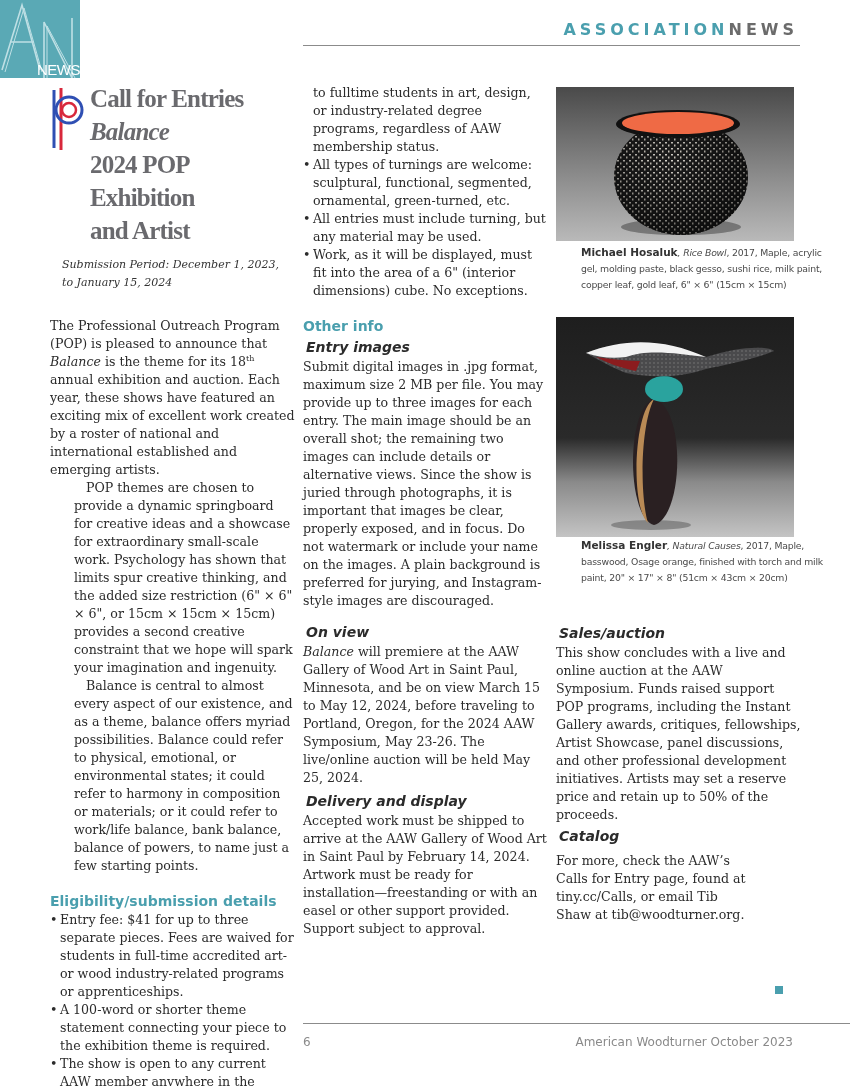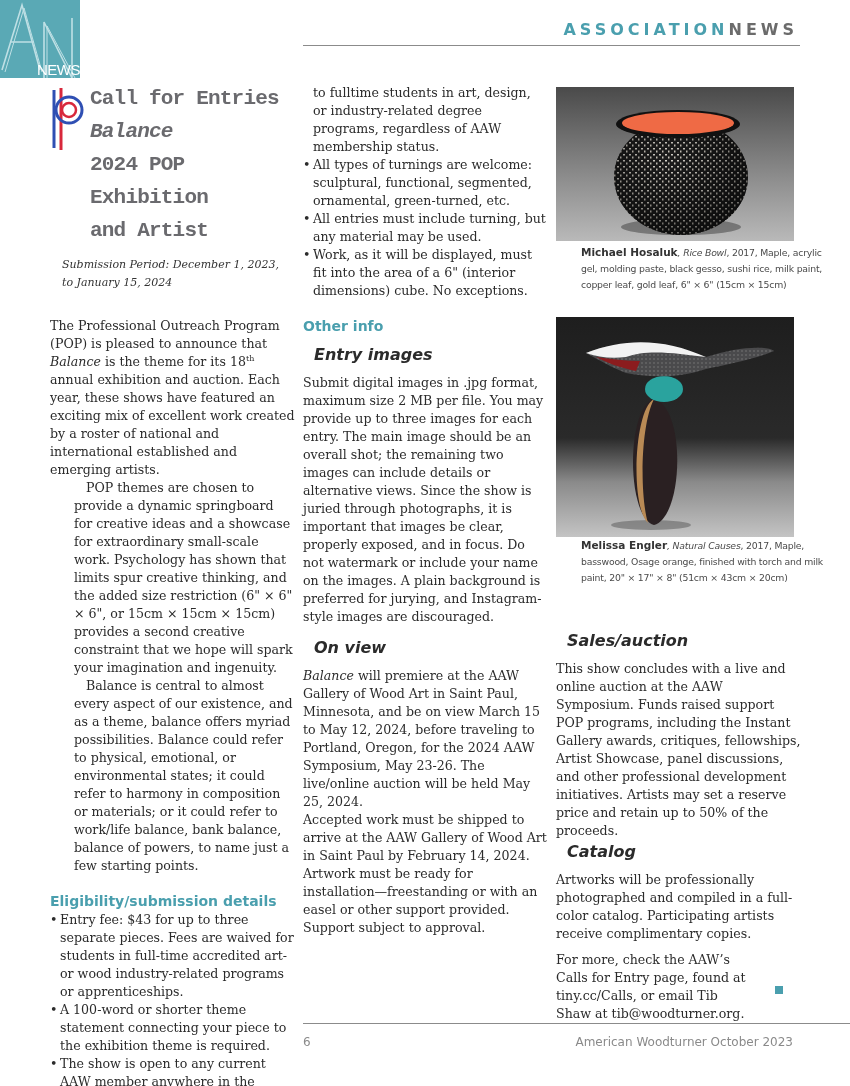--- a/index.html
+++ b/index.html
@@ -11,31 +11,31 @@
   #badge svg { position:absolute; left:0; top:0; }
   #badge .news { position:absolute; right:0; bottom:0; font-family:"Liberation Sans", sans-serif; font-size:15px; color:#ffffff; letter-spacing:-0.5px; }
   
   #header-title { right:52px; top:20px; font-family:"DejaVu Sans", sans-serif; font-size:16px; letter-spacing:4px; }
   #header-title .a { color:#4a9fae; font-weight:bold; }
   #header-title .n { color:#6b6b6b; font-weight:bold; }
   #header-rule { left:303px; top:45px; width:497px; height:1px; background:#8b8b8b; }
   
   #pop-logo { left:50px; top:86px; }
   
-  #title { left:90px; top:82px; font-family:Liberation Mono, monospace; font-weight:bold; font-size:21px; line-height:33px; color:#6a6a6e; letter-spacing:-0.8px; }
+  #title { left:90px; top:82px; font-family:Liberation Serif, serif; font-weight:bold; font-size:25px; line-height:33px; color:#6a6a6e; letter-spacing:-0.8px; }
   #title .it { font-style:italic; }
   #subtitle { left:62px; top:256px; font-family:"DejaVu Serif", serif; font-style:italic; font-size:11px; line-height:18px; color:#333; }
   .col { font-size:12.6px; line-height:18px; }
   #col1 { left:50px; top:317px; width:245px; }
   #col2 { left:303px; top:84px; width:245px; }
   #col3 { left:556px; top:622px; width:245px; }
   p { margin:0; }
   .indent { text-indent:12px;margin-left:24px; }
   h3.sec { margin:0; font-family:"DejaVu Sans", sans-serif; font-weight:bold; color:#4a9fae; font-size:14px; line-height:20px; }
-  h4.sub { margin:11px; font-family:"DejaVu Sans", sans-serif; font-weight:bold; font-style:italic; color:#2b2b2b; font-size:16px; line-height:16px; }
+  h4.sub { margin:3px; font-family:"DejaVu Sans", sans-serif; font-weight:bold; font-style:italic; color:#2b2b2b; font-size:14px; line-height:16px; }
   ul.bul { list-style:none; margin:0; padding:0; }
   ul.bul li { position:relative; padding-left:10px; }
   ul.bul li::before { content:"•"; position:absolute; left:0; top:0; }
   sup { font-size:8px; line-height:0; }
   
   .photo { position:absolute; overflow:hidden; }
   #photo1 { left:556px; top:87px; width:238px; height:154px; background:linear-gradient(180deg,#4a4a4a 0%,#8e8e8e 60%,#b9b9b9 100%); }
   #photo2 { left:556px; top:317px; width:238px; height:220px; background:linear-gradient(180deg,#1e1e1e 0%,#2a2a2a 55%,#8a8a8a 75%,#c4c4c4 100%); }
   .caption { position:absolute; font-family:"DejaVu Sans", sans-serif; font-size:9.3px; line-height:16px; color:#4a4a4a; width:245px; letter-spacing:-0.2px;margin-left:25px; }
   .caption b { color:#333; font-size:10.5px; letter-spacing:0; }
@@ -82,38 +82,39 @@
   <div>Submission Period: December 1, 2023,</div>
   <div>to January 15, 2024</div>
 </div>
 
 <div id="col1" class="abs col">
   <p><span>The Professional Outreach Program (POP) is pleased to announce that </span><i>Balance</i><span> is the theme for its 18</span><sup>th</sup><span> annual exhibition and auction. Each year, these shows have featured an exciting mix of excellent work created by a roster of national and international established and emerging artists.</span></p>
   <p class="indent">POP themes are chosen to provide a dynamic springboard for creative ideas and a showcase for extraordinary small-scale work. Psychology has shown that limits spur creative thinking, and the added size restriction (6" × 6" × 6", or 15cm × 15cm × 15cm) provides a second creative constraint that we hope will spark your imagination and ingenuity.</p>
   <p class="indent">Balance is central to almost every aspect of our existence, and as a theme, balance offers myriad possibilities. Balance could refer to physical, emotional, or environmental states; it could refer to harmony in composition or materials; or it could refer to work/life balance, bank balance, balance of powers, to name just a few starting points.</p>
   <h3 class="sec" style="margin-top:16px;">Eligibility/submission details</h3>
   <ul class="bul">
-    <li>Entry fee: $43 for up to three separate pieces. Fees are waived for students in full-time accredited art- or wood industry-related programs or apprenticeships.</li>
+    <li>Entry fee: $41 for up to three separate pieces. Fees are waived for students in full-time accredited art- or wood industry-related programs or apprenticeships.</li>
     <li>A 100-word or shorter theme statement connecting your piece to the exhibition theme is required.</li>
     <li>The show is open to any current AAW member anywhere in the world, and</li>
   </ul>
 </div>
 
 <div id="col2" class="abs col">
   <ul class="bul">
     <li class="cont" style="padding-left: 10px; --nb: 1;">to fulltime students in art, design, or industry-related degree programs, regardless of AAW membership status.</li>
     <li>All types of turnings are welcome: sculptural, functional, segmented, ornamental, green-turned, etc.</li>
     <li>All entries must include turning, but any material may be used.</li>
     <li>Work, as it will be displayed, must fit into the area of a 6" (interior dimensions) cube. No exceptions.</li>
   </ul>
   <h3 class="sec" style="margin-top:16px;">Other info</h3>
   <h4 class="sub">Entry images</h4>
   <p>Submit digital images in .jpg format, maximum size 2 MB per file. You may provide up to three images for each entry. The main image should be an overall shot; the remaining two images can include details or alternative views. Since the show is juried through photographs, it is important that images be clear, properly exposed, and in focus. Do not watermark or include your name on the images. A plain background is preferred for jurying, and Instagram-style images are discouraged.</p>
   <h4 class="sub" style="margin-top:14px;">On view</h4>
   <p><i>Balance</i><span> will premiere at the AAW Gallery of Wood Art in Saint Paul, Minnesota, and be on view March 15 to May 12, 2024, before traveling to Portland, Oregon, for the 2024 AAW Symposium, May 23-26. The live/online auction will be held May 25, 2024.</span></p>
+  <h4 class="sub" style="margin-top:6px;">Delivery and display</h4>
   <p>Accepted work must be shipped to arrive at the AAW Gallery of Wood Art in Saint Paul by February 14, 2024. Artwork must be ready for installation—freestanding or with an easel or other support provided. Support subject to approval.</p>
 </div>
 
 <div id="photo1" class="photo" title="Speckled black and white bowl with orange interior">
   <svg width="238" height="154">
     <defs>
       <pattern id="speck" width="6" height="6" patternUnits="userSpaceOnUse">
         <rect width="6" height="6" fill="#1c1c1c"></rect>
         <rect x="1" y="1" width="2" height="1.5" fill="#d8d4cc"></rect>
         <rect x="4" y="3.5" width="1.5" height="2" fill="#cfcac0"></rect>
@@ -148,20 +149,19 @@
     <path d="M30 36 C70 20 110 22 150 40 C120 36 90 32 70 40 C55 42 42 40 30 36 Z" fill="#f2f2f2"></path>
     <path d="M40 40 C55 48 70 52 80 54 L84 44 C70 44 55 42 40 40 Z" fill="#8b1c1e"></path>
   </svg>
 </div>
 <div id="caption2" class="caption"><b>Melissa Engler</b><i>, </i><i>Natural Causes</i><span>, 2017, Maple, basswood, Osage orange, finished with torch and milk paint, 20" × 17" × 8" (51cm × 43cm × 20cm)</span></div>
 
 <div id="col3" class="abs col">
   <h4 class="sub">Sales/auction</h4>
   <p>This show concludes with a live and online auction at the AAW Symposium. Funds raised support POP programs, including the Instant Gallery awards, critiques, fellowships, Artist Showcase, panel discussions, and other professional development initiatives. Artists may set a reserve price and retain up to 50% of the proceeds.</p>
   <h4 class="sub" style="margin-top:4px;">Catalog</h4>
-  <p>Artworks will be professionally photographed and compiled in a full-color catalog. Participating artists receive complimentary copies.</p>
   <p style="margin-top:8px; width:200px;">For more, check the AAW’s Calls for Entry page, found at tiny.cc/Calls, or email Tib Shaw at tib@woodturner.org.</p>
 </div>
 <div id="end-mark" class="abs"></div>
 
 <div id="footer-rule" class="abs"></div>
 <div id="page-number" class="abs">6</div>
 <div id="footer-pub" class="abs">American Woodturner October 2023</div>
 
 </body></html>

